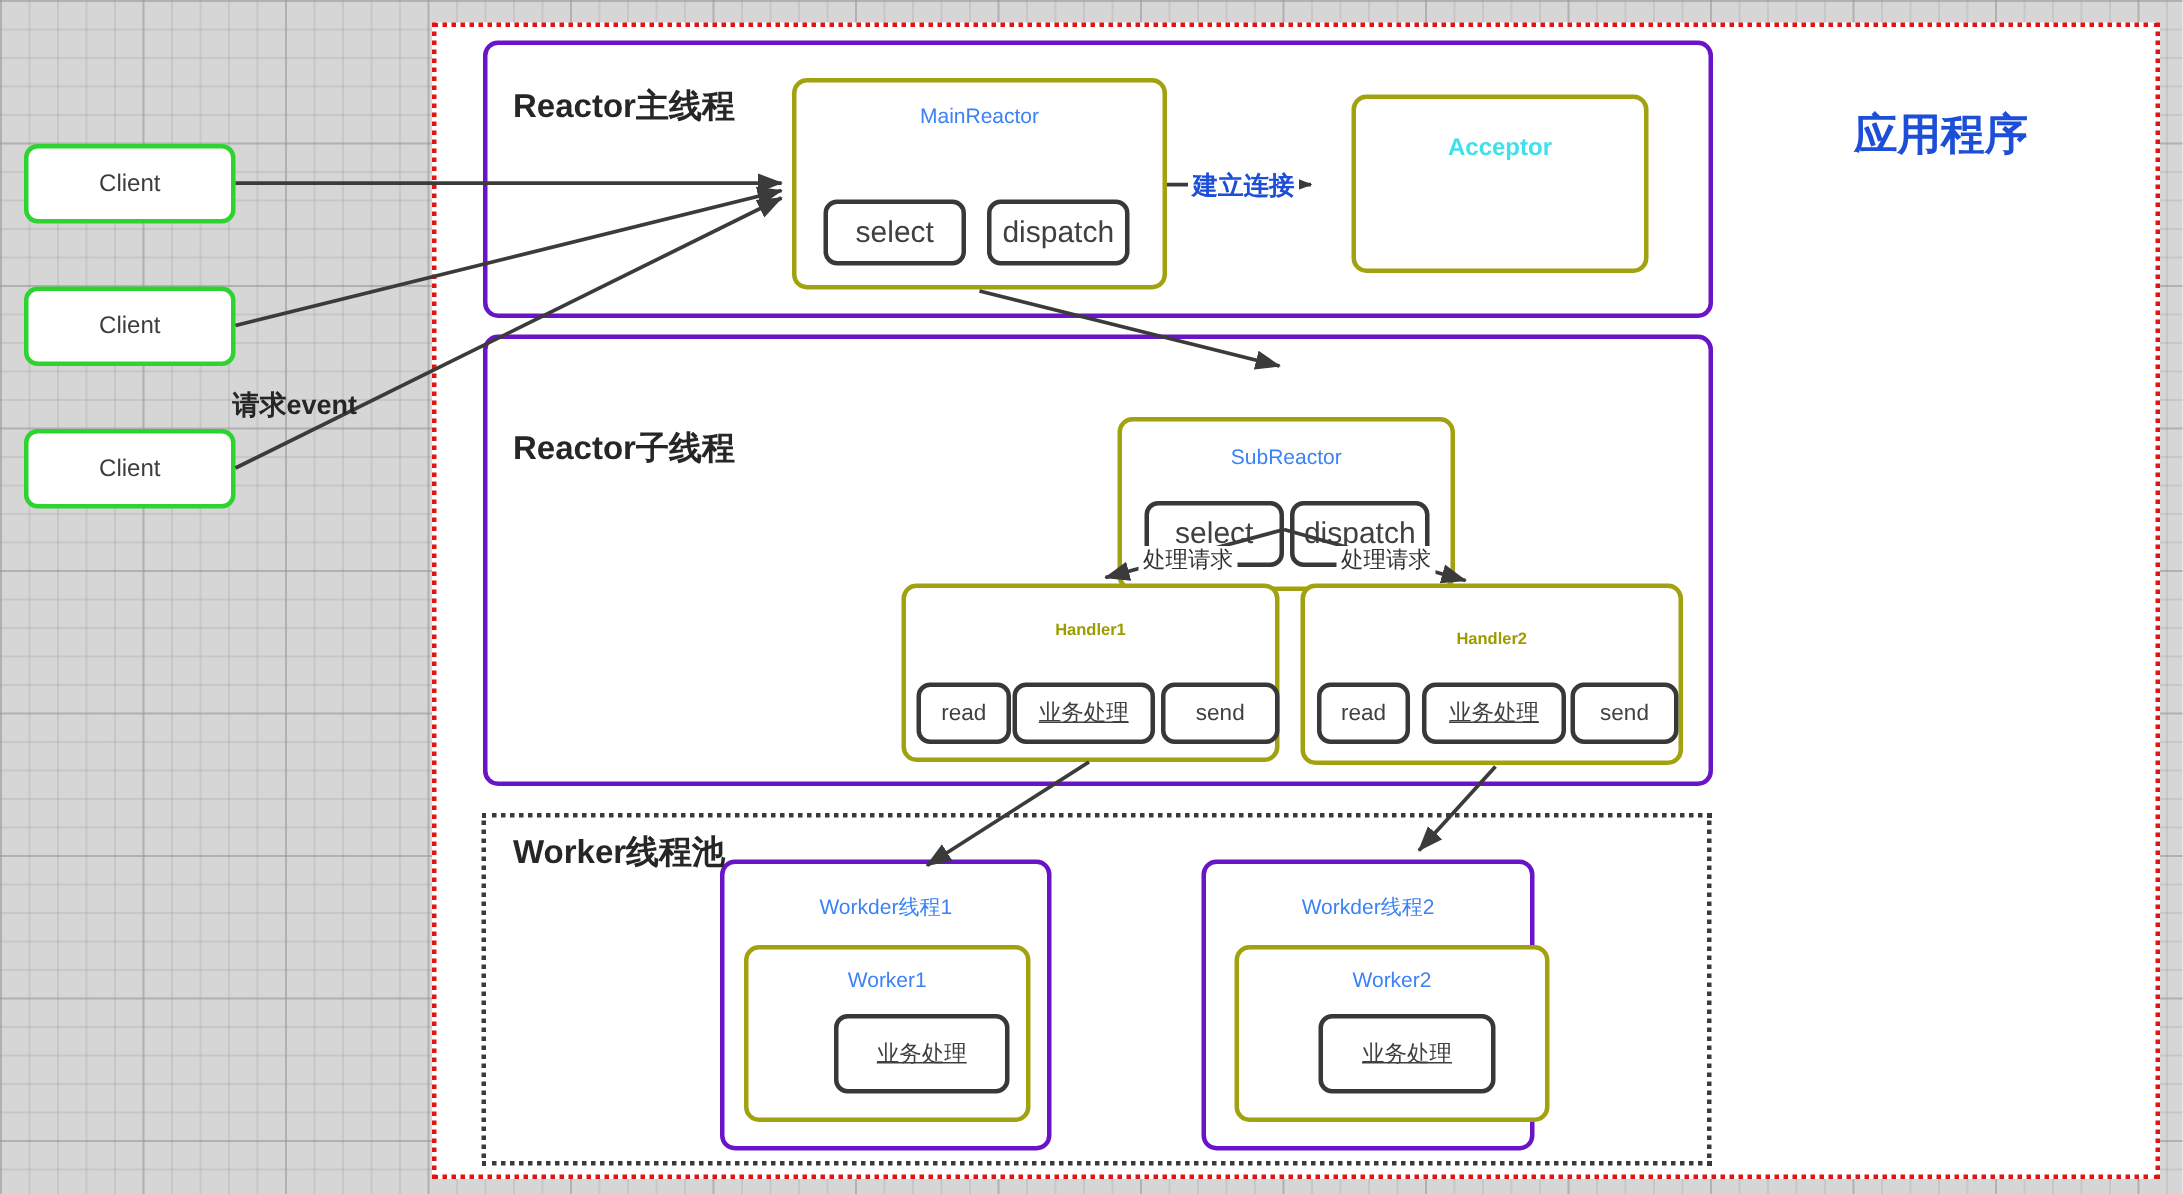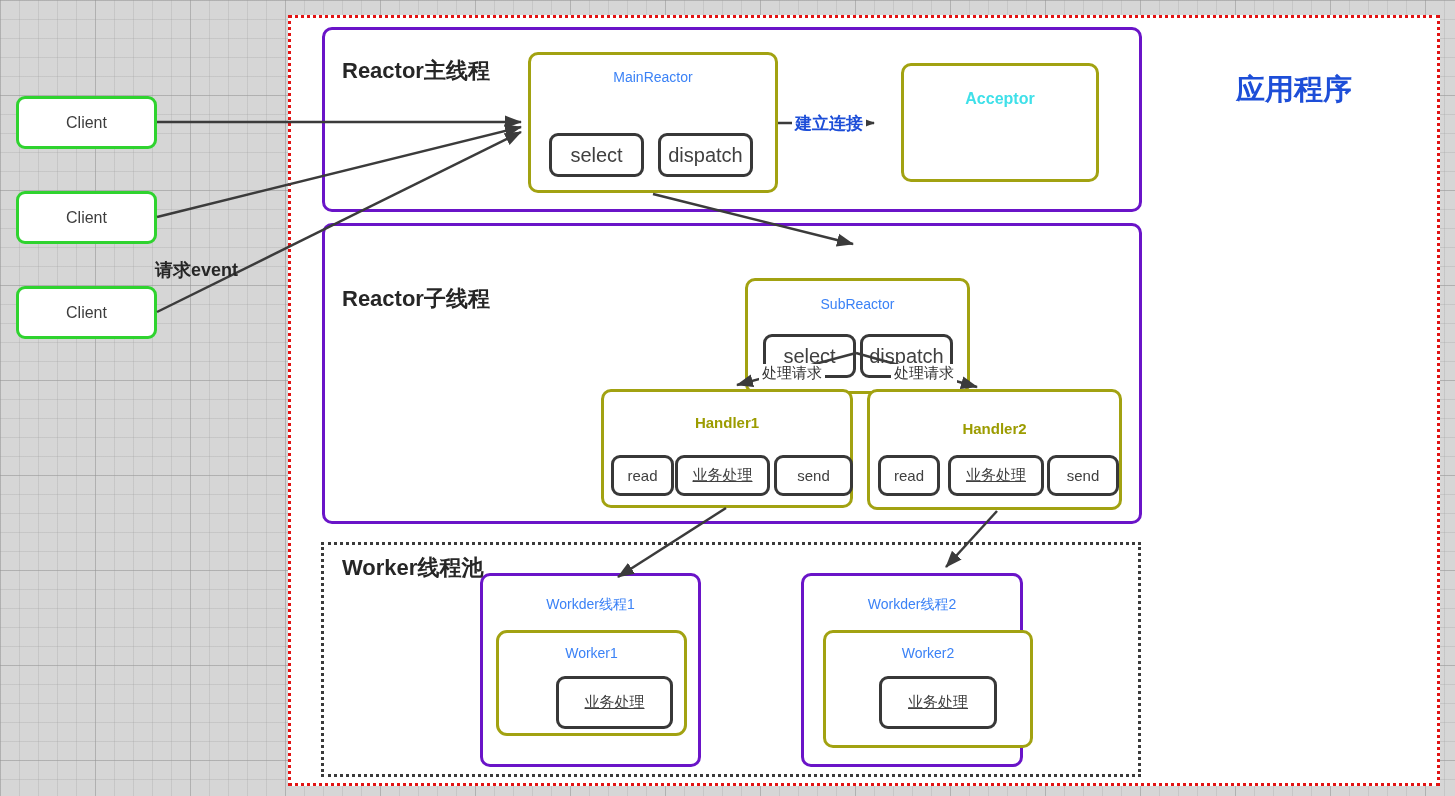--- a/index.html
+++ b/index.html
@@ -33,21 +33,21 @@
   .client{
     left:16px;width:141px;height:53px;
     border:3px solid var(--green,#2fd32f);border-radius:9px;background:#fff;
     display:flex;align-items:center;justify-content:center;
     font-size:16px;color:#3d3d3d;z-index:1;
   }
   .arrows{position:absolute;left:0;top:0;z-index:4;pointer-events:none;}
   .edge-label{background:#fff;color:#1d4ed8;z-index:5;white-space:nowrap;padding:0 3px;}
   .lbl-bold{font-weight:bold;}
   .cyan-title{color:var(--cyan,#3fe0e9);font-weight:bold;font-size:16px;}
-  .olive-title{color:var(--handler-title,#9c9c00);font-weight:bold;font-size:15px;}
+  .olive-title{color:var(--handler-title,#9c9c00);font-weight:bold;font-size:11px;}
   .underline{text-decoration:underline;}
   .request-label{font-size:18px;font-weight:bold;color:#262626;z-index:5;white-space:nowrap;}
 </style>
 </head>
 <body>
 
 <div class="abs app-box"></div>
 <div class="abs app-title">应用程序</div>
 
 <div class="abs client" style="top:96px;">
@@ -95,21 +95,21 @@
   <div class="abs op" style="left:8px;top:63px;width:62px;height:41px;font-size:15px;">read</div>
   <div class="abs op underline" style="left:78px;top:63px;width:96px;height:41px;font-size:15px;">业务处理</div>
   <div class="abs op" style="left:177px;top:63px;width:72px;height:41px;font-size:15px;">send</div>
 </div>
 
 <div class="abs pool" style="left:321px;top:542px;width:820px;height:235px;"></div>
 <div class="abs section-title" style="left:342px;top:553px;">Worker线程池</div>
 
 <div class="abs section" style="left:480px;top:573px;width:221px;height:194px;">
   <div class="abs box-title" style="top:20px;">Workder线程1</div>
-  <div class="abs olive" style="left:13px;top:54px;width:191px;height:106px;border-radius:11px;">
+  <div class="abs olive" style="left:13px;top:54px;width:191px;height:118px;">
     <div class="abs box-title" style="top:12px;">Worker1</div>
     <div class="abs op underline" style="left:57px;top:43px;width:117px;height:53px;font-size:15px;">业务处理</div>
   </div>
 </div>
 
 <div class="abs section" style="left:801px;top:573px;width:222px;height:194px;">
   <div class="abs box-title" style="top:20px;">Workder线程2</div>
   <div class="abs olive" style="left:19px;top:54px;width:210px;height:118px;">
     <div class="abs box-title" style="top:12px;">Worker2</div>
     <div class="abs op underline" style="left:53px;top:43px;width:118px;height:53px;font-size:15px;">业务处理</div>

